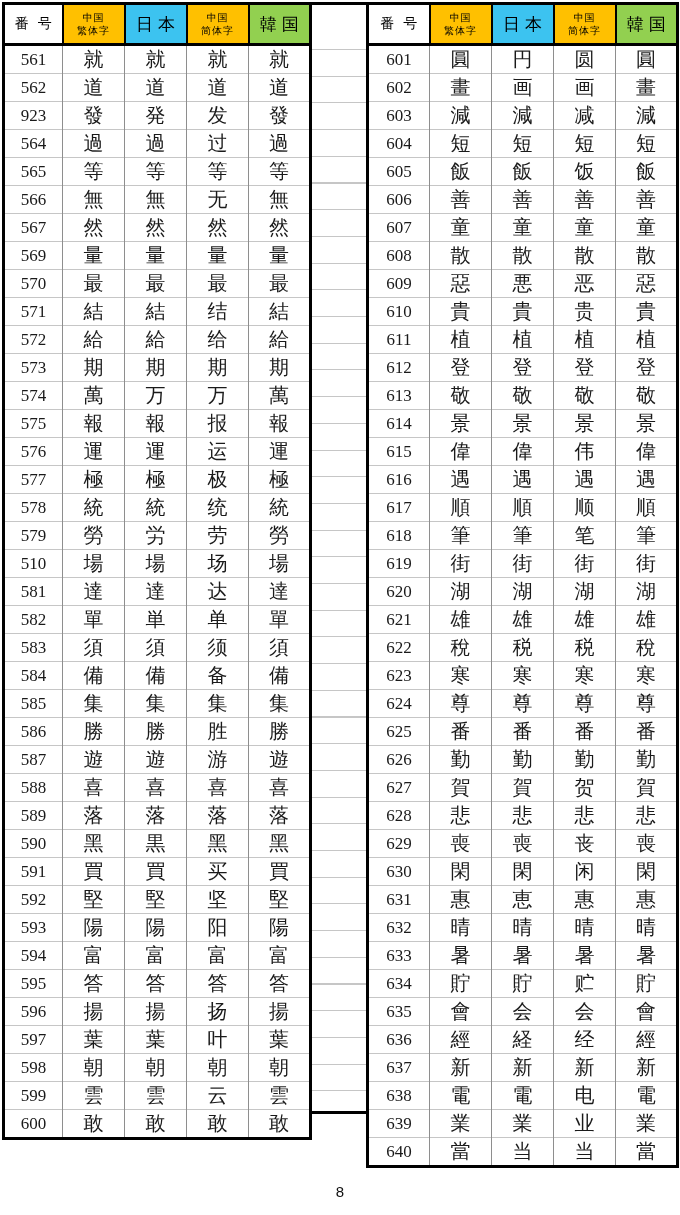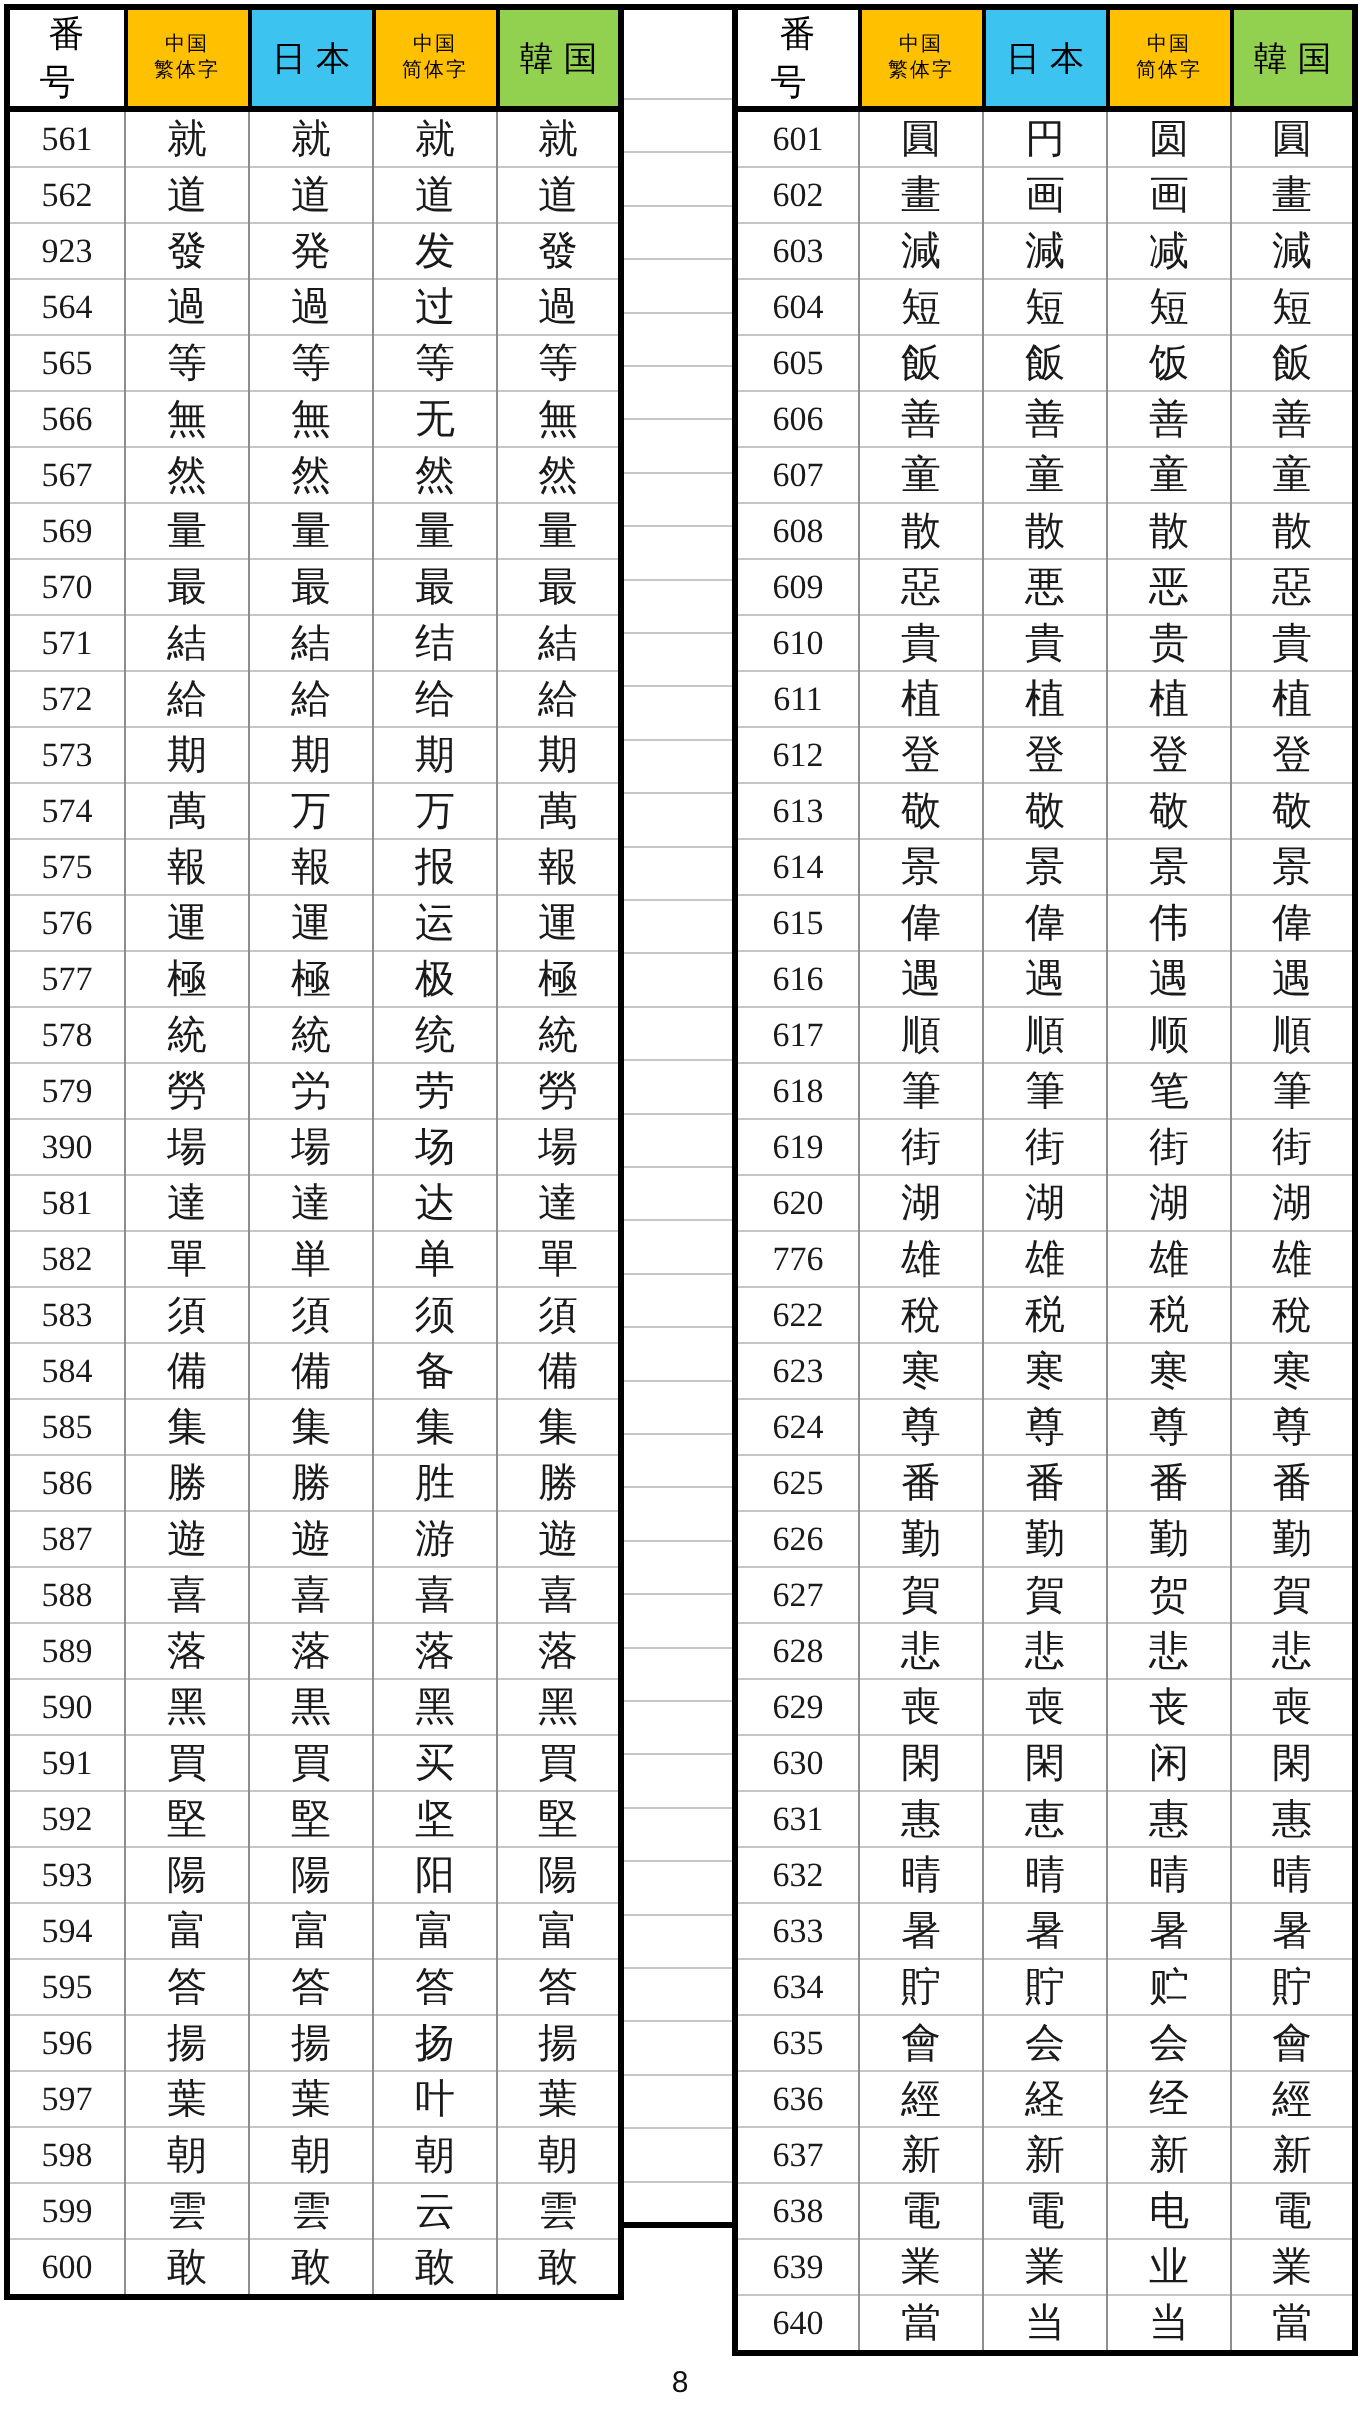--- a/index.html
+++ b/index.html
@@ -19,21 +19,21 @@
   thead th {
     border: 2px solid #000;
     height: 41px;
     text-align: center; vertical-align: middle;
     font-weight: normal;
     font-family: "Liberation Serif", "DejaVu Serif", serif;
     padding: 0;
   }
   thead { border-bottom: 3px solid #000; }
   th.h-big { font-size: 17px; letter-spacing: 5px; text-indent: 5px; }
-  th.h-num { font-size: 18px; letter-spacing: 9px; text-indent: 9px; background: #fff; font-family: Liberation Mono, monospace; }
+  th.h-num { font-size: 14px; letter-spacing: 9px; text-indent: 9px; background: #fff; font-family: Liberation Mono, monospace; }
   th.h-two { font-size: 10px; line-height: 1.3; letter-spacing: 1px; }
 
   
   tbody td {
     height: 26.7px;
     text-align: center; vertical-align: middle;
     padding: 0;
     border-top: 1px solid #c6c6c6;
   }
   tbody td + td { border-left: 1px solid #8e8e8e; }
@@ -210,21 +210,21 @@
             <td class="c-char">統</td>
           </tr>
           <tr>
             <td class="c-no">579</td>
             <td class="c-char">勞</td>
             <td class="c-char">労</td>
             <td class="c-char">劳</td>
             <td class="c-char">勞</td>
           </tr>
           <tr>
-            <td class="c-no">390</td>
+            <td class="c-no">510</td>
             <td class="c-char">場</td>
             <td class="c-char">場</td>
             <td class="c-char">场</td>
             <td class="c-char">場</td>
           </tr>
           <tr>
             <td class="c-no">581</td>
             <td class="c-char">達</td>
             <td class="c-char">達</td>
             <td class="c-char">达</td>
@@ -528,21 +528,21 @@
             <td class="c-char">街</td>
           </tr>
           <tr>
             <td class="c-no">620</td>
             <td class="c-char">湖</td>
             <td class="c-char">湖</td>
             <td class="c-char">湖</td>
             <td class="c-char">湖</td>
           </tr>
           <tr>
-            <td class="c-no">776</td>
+            <td class="c-no">621</td>
             <td class="c-char">雄</td>
             <td class="c-char">雄</td>
             <td class="c-char">雄</td>
             <td class="c-char">雄</td>
           </tr>
           <tr>
             <td class="c-no">622</td>
             <td class="c-char">稅</td>
             <td class="c-char">税</td>
             <td class="c-char">税</td>

